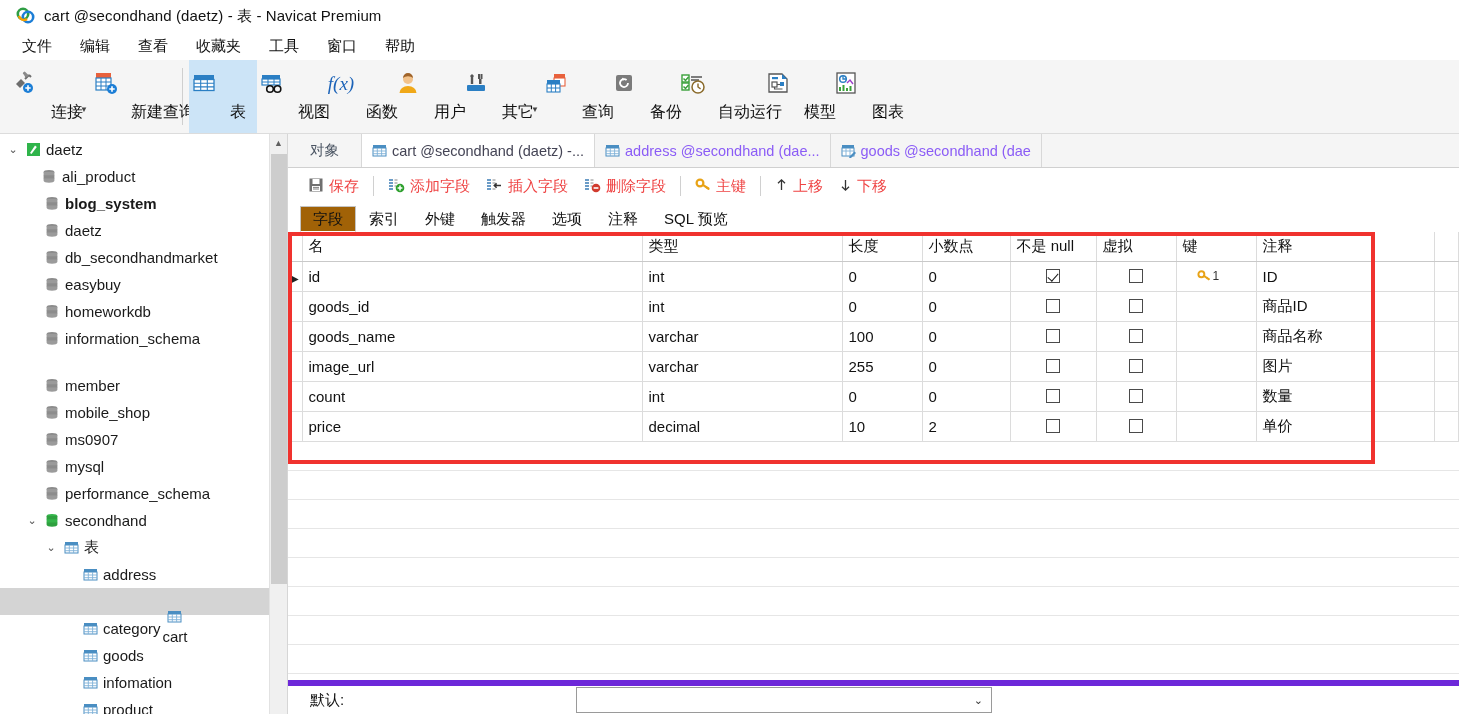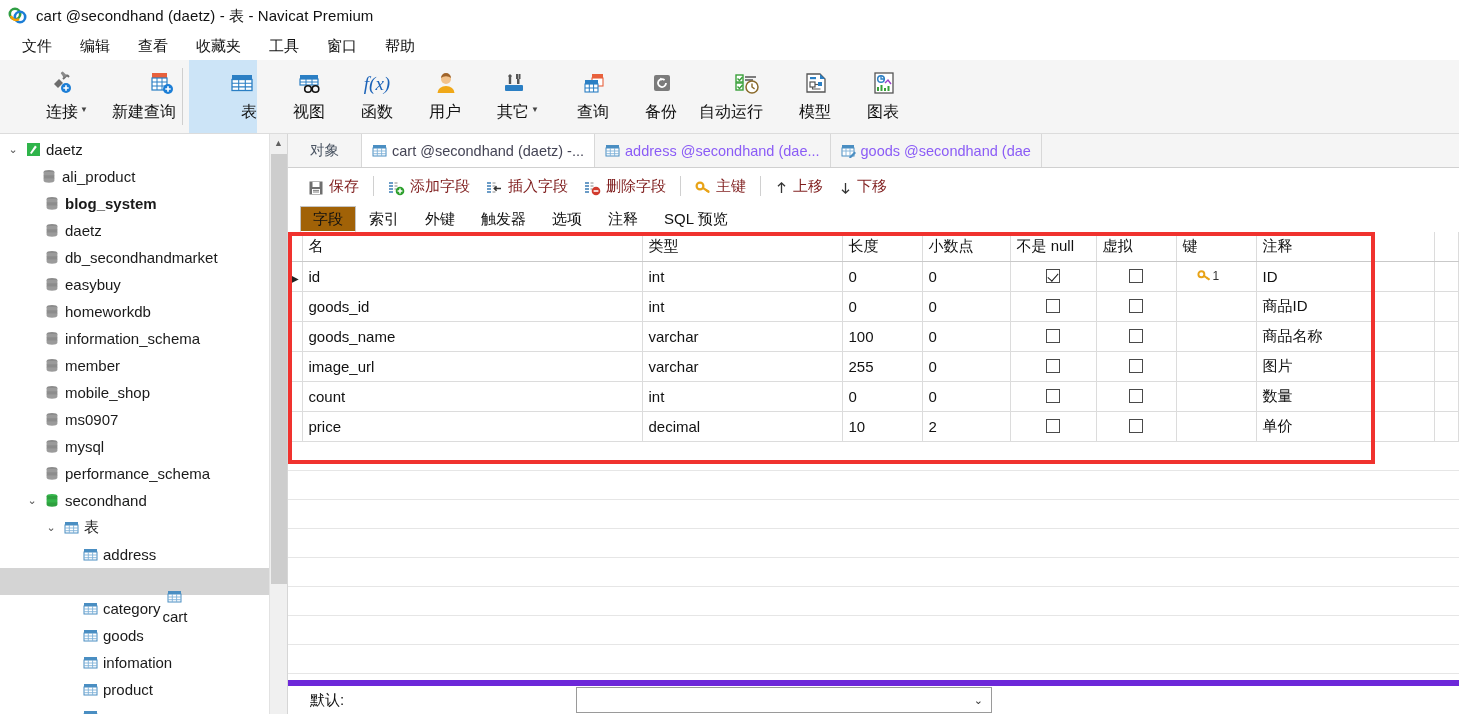--- a/index.html
+++ b/index.html
@@ -12,21 +12,21 @@
     font-size: 14px;
     color: #000;
     -webkit-font-smoothing: antialiased;
   }
   .app { width: 1459px; height: 714px; position: relative; display: flex; flex-direction: column; }
 
   
   .titlebar {
     height: 32px; flex: 0 0 32px;
     display: flex; align-items: center;
-    padding-left: 8px;
+    padding-left: 16px;
     background: #ffffff;
   }
   .app-logo { width: 20px; height: 20px; flex: 0 0 20px; margin-right: 8px; position: relative; }
   .title-text { font-size: 15px; color: #111; letter-spacing: .1px; }
 
   
   .menubar {
     height: 28px; flex: 0 0 28px;
     display: flex; align-items: center;
     background: #ffffff;
@@ -43,21 +43,21 @@
   .ribbon {
     height: 74px; flex: 0 0 74px;
     background: #f5f5f5;
     border-bottom: 1px solid #dcdcdc;
     display: flex; align-items: stretch;
     padding-left: 10px;
   }
   .rb {
     width: 68px;
     display: flex; flex-direction: column;
-    align-items: flex-end; justify-content: flex-start;
+    align-items: flex-start; justify-content: flex-start;
     padding-top: 6px;
     cursor: default;
     position: relative;
   }
   .rb.wide { width: 86px; }
   .rb.active { background: #cce4f7; }
   .rb .ic { height: 34px; display: flex; align-items: center; justify-content: center; }
   .rb .lbl { font-size: 16px; color: #111; margin-top: 2px; white-space: nowrap; margin-left: 41px; }
   .rb-caret {
     width: 12px; display: flex; align-items: center; justify-content: center;
@@ -125,21 +125,21 @@
   .tab.objects { color: #4b5563; padding: 0 22px; background:#f5f5f5; }
   .tab.active { background: #ffffff; color: #445; }
 
   
   .actionbar {
     height: 36px; flex: 0 0 36px;
     display: flex; align-items: center;
     padding-left: 12px;
     background: #ffffff;
   }
-  .act { display: flex; align-items: flex-end; padding: 2px 8px; cursor: default; font-size: 15px; color: #7f1d1d; white-space: nowrap; }
+  .act { display: flex; align-items: flex-start; padding: 2px 8px; cursor: default; font-size: 15px; color: #ef4444; white-space: nowrap; }
   .act .aic { margin-right: 5px; display: flex; align-items: center; }
   .act-sep { width: 1px; height: 20px; background: #d0d0d0; margin: 0 6px; }
 
   
   .subtabs {
     height: 28px; flex: 0 0 28px;
     display: flex; align-items: flex-end;
     padding-left: 12px;
     background: #ffffff;
   }
@@ -487,21 +487,21 @@
             <span class="ticon">
               <svg width="14" height="15" viewBox="0 0 14 15">
                 <ellipse cx="7" cy="3" rx="5.4" ry="2" fill="#8c8c8c"></ellipse>
                 <path d="M1.6 3v3.2c0 1.1 2.4 2 5.4 2s5.4-.9 5.4-2V3" fill="#9b9b9b"></path>
                 <path d="M1.6 6.2v3.2c0 1.1 2.4 2 5.4 2s5.4-.9 5.4-2V6.2" fill="#8c8c8c"></path>
                 <path d="M1.6 9.4v2.4c0 1.1 2.4 2 5.4 2s5.4-.9 5.4-2V9.4" fill="#9b9b9b"></path>
               </svg>
             </span>
             <span class="tlabel">information_schema</span>
           </div>
-          <div class="tnode" style="padding-left: 23px;">
+          <div class="tnode" style="padding-left: 23px; margin-top: 20px;">
             <span class="twist"></span>
             <span class="ticon">
               <svg width="14" height="15" viewBox="0 0 14 15">
                 <ellipse cx="7" cy="3" rx="5.4" ry="2" fill="#8c8c8c"></ellipse>
                 <path d="M1.6 3v3.2c0 1.1 2.4 2 5.4 2s5.4-.9 5.4-2V3" fill="#9b9b9b"></path>
                 <path d="M1.6 6.2v3.2c0 1.1 2.4 2 5.4 2s5.4-.9 5.4-2V6.2" fill="#8c8c8c"></path>
                 <path d="M1.6 9.4v2.4c0 1.1 2.4 2 5.4 2s5.4-.9 5.4-2V9.4" fill="#9b9b9b"></path>
               </svg>
             </span>
             <span class="tlabel">member</span>

